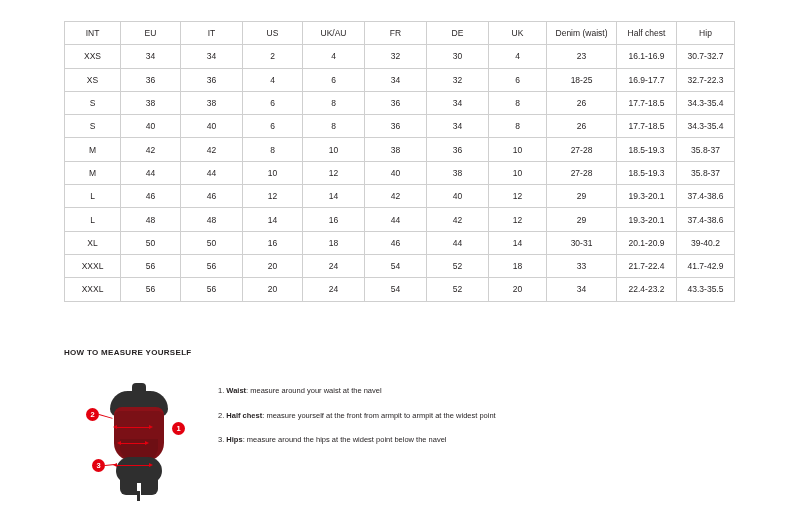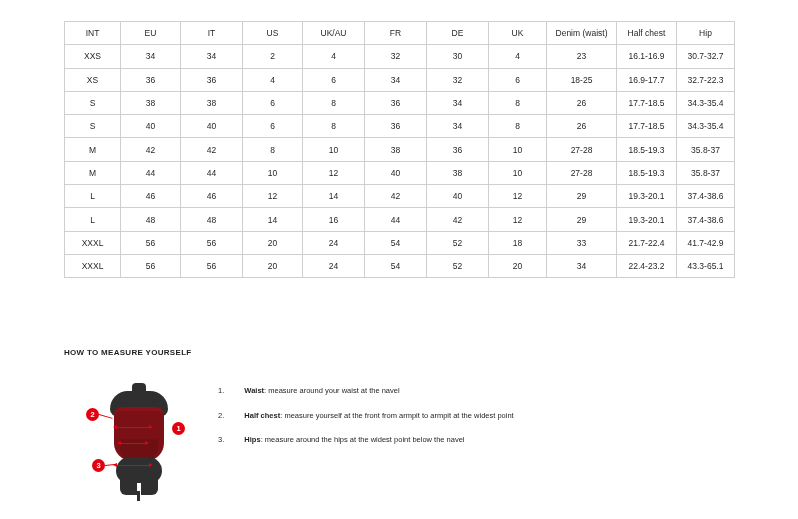--- a/index.html
+++ b/index.html
@@ -96,21 +96,21 @@
   .notes {
     margin-left: 22px;
     padding-top: 6px;
   }
   .note {
     font-size: 7.5px;
     line-height: 1;
     margin-bottom: 17px;
     color: #231f20;
   }
-  .note b { font-weight: bold; margin-left: 18px; }
+  .note b { font-weight: bold; }
 
   
   .torso {
     position: absolute;
     left: 22px;
     top: 2px;
     width: 62px;
     height: 112px;
   }
   .neck {
@@ -387,20 +387,33 @@
           <td>14</td>
           <td>16</td>
           <td>44</td>
           <td>42</td>
           <td>12</td>
           <td class="left-align">29</td>
           <td class="left-align">19.3-20.1</td>
           <td class="left-align">37.4-38.6</td>
         </tr>
         <tr>
+          <td>XL</td>
+          <td>50</td>
+          <td>50</td>
+          <td>16</td>
+          <td>18</td>
+          <td>46</td>
+          <td>44</td>
+          <td>14</td>
+          <td class="left-align">30-31</td>
+          <td class="left-align">20.1-20.9</td>
+          <td class="left-align">39-40.2</td>
+        </tr>
+        <tr>
           <td>XXXL</td>
           <td>56</td>
           <td>56</td>
           <td>20</td>
           <td>24</td>
           <td>54</td>
           <td>52</td>
           <td>18</td>
           <td class="left-align">33</td>
           <td class="left-align">21.7-22.4</td>
@@ -410,21 +423,21 @@
           <td>XXXL</td>
           <td>56</td>
           <td>56</td>
           <td>20</td>
           <td>24</td>
           <td>54</td>
           <td>52</td>
           <td>20</td>
           <td class="left-align">34</td>
           <td class="left-align">22.4-23.2</td>
-          <td class="left-align">43.3-65.1</td>
+          <td class="left-align">43.3-35.5</td>
         </tr>
       </tbody>
     </table>
   </div>
 
   <div class="measure-section">
     <div class="measure-title">HOW TO MEASURE YOURSELF</div>
 
     <div class="measure-body">
 

